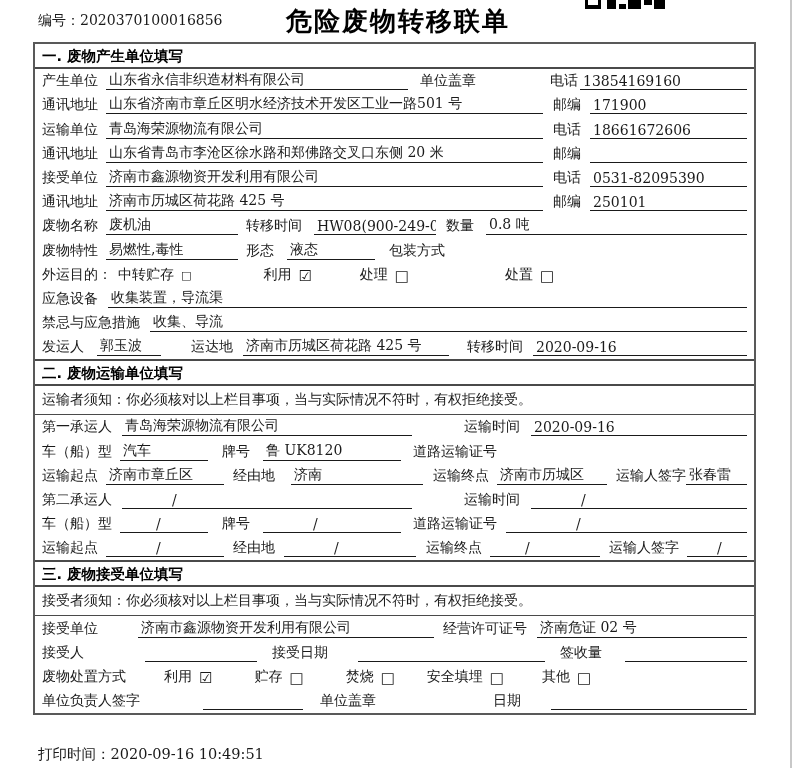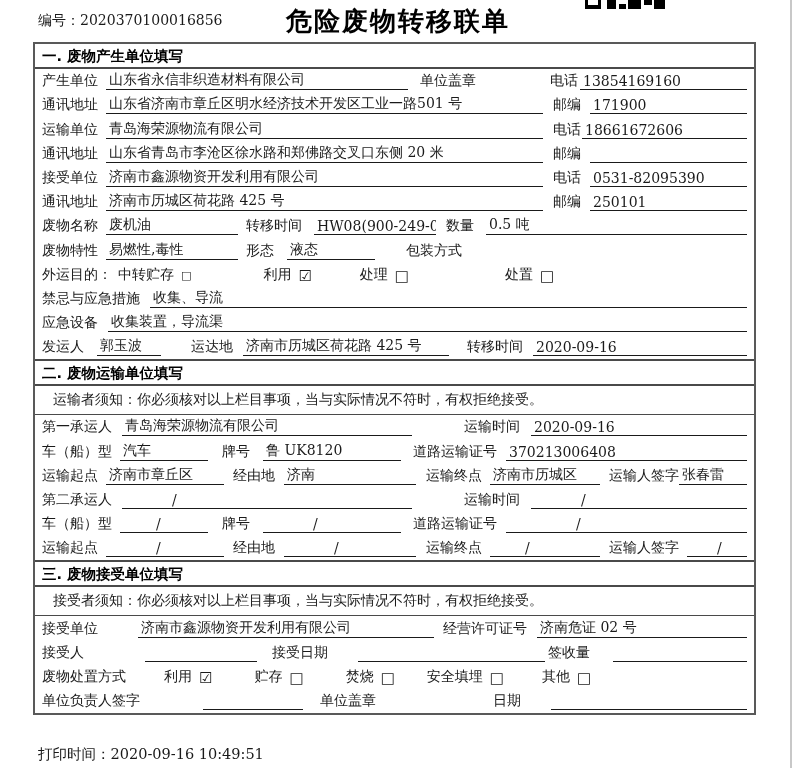--- a/index.html
+++ b/index.html
@@ -21,21 +21,21 @@
     border:2px solid #595959;box-sizing:border-box;background:#fff;
   }
   .sec-head{
     height:25px;line-height:24px;padding-left:7px;box-sizing:border-box;
     font-family:"DejaVu Sans","Liberation Sans",sans-serif;
     font-weight:bold;font-size:14.5px;color:#000;
     border-bottom:2px solid #4a4a4a;
   }
   .sec-head.mid{border-top:2px solid #4a4a4a;height:27px;}
   .notice{
-    height:29px;display:flex;align-items:center;padding-left:18px;box-sizing:border-box;
+    height:29px;display:flex;align-items:center;padding-left:7px;box-sizing:border-box;
     border-bottom:1.5px solid #4a4a4a;white-space:nowrap;
   }
   .r{
     display:flex;align-items:flex-end;height:24.2px;
     padding:0 7px 3px 7px;box-sizing:border-box;white-space:nowrap;
   }
   .lb{white-space:nowrap;flex:0 0 auto;}
   .ul{
     border-bottom:1px solid #1a1a1a;white-space:nowrap;overflow:hidden;
     padding:0 3px;box-sizing:border-box;flex:0 0 auto;
@@ -80,21 +80,21 @@
       <span class="lb">通讯地址</span>
       <span class="ul" style="width:437px;margin-left:8px">山东省济南市章丘区明水经济技术开发区工业一路501 号</span>
       <span class="lb" style="margin-left:10px">邮编</span>
       <span class="ul f" style="margin-left:9px">171900</span>
     </div>
 
     <div class="r">
       <span class="lb">运输单位</span>
       <span class="ul" style="width:437px;margin-left:8px">青岛海荣源物流有限公司</span>
       <span class="lb" style="margin-left:10px">电话</span>
-      <span class="ul f" style="margin-left:1px">18661672606</span>
+      <span class="ul f" style="margin-left:9px">18661672606</span>
     </div>
 
     <div class="r">
       <span class="lb">通讯地址</span>
       <span class="ul" style="width:437px;margin-left:8px">山东省青岛市李沧区徐水路和郑佛路交叉口东侧 20 米</span>
       <span class="lb" style="margin-left:10px">邮编</span>
       <span class="ul f" style="margin-left:9px"></span>
     </div>
 
     <div class="r">
@@ -110,52 +110,52 @@
       <span class="lb" style="margin-left:10px">邮编</span>
       <span class="ul f" style="margin-left:9px">250101</span>
     </div>
 
     <div class="r">
       <span class="lb">废物名称</span>
       <span class="ul" style="width:132px;margin-left:8px">废机油</span>
       <span class="lb" style="margin-left:8px">转移时间</span>
       <span class="ul" style="width:122px;margin-left:12px">HW08(900-249-08)</span>
       <span class="lb" style="margin-left:10px">数量</span>
-      <span class="ul f" style="margin-left:12px">0.5 吨</span>
+      <span class="ul f" style="margin-left:12px">0.8 吨</span>
     </div>
 
     <div class="r">
       <span class="lb">废物特性</span>
       <span class="ul" style="width:132px;margin-left:8px">易燃性,毒性</span>
       <span class="lb" style="margin-left:8px">形态</span>
       <span class="ul" style="width:88px;margin-left:13px">液态</span>
-      <span class="lb" style="margin-left:31px">包装方式</span>
+      <span class="lb" style="margin-left:14px">包装方式</span>
     </div>
 
     <div class="r">
       <span class="lb">外运目的：</span>
       <span class="lb" style="margin-left:6px">中转贮存</span>
       <span class="cbs">□</span>
       <span class="lb" style="margin-left:72px">利用</span>
       <span class="cb">☑</span>
       <span class="lb" style="margin-left:48px">处理</span>
       <span class="cb">□</span>
       <span class="lb" style="margin-left:96px">处置</span>
       <span class="cb">□</span>
     </div>
 
 
     <div class="r">
+      <span class="lb">应急设备</span>
+      <span class="ul f" style="margin-left:10px">收集装置，导流渠</span>
+    </div>
+
+    <div class="r">
       <span class="lb">禁忌与应急措施</span>
       <span class="ul f" style="margin-left:10px">收集、导流</span>
-    </div>
-
-    <div class="r">
-      <span class="lb">应急设备</span>
-      <span class="ul f" style="margin-left:10px">收集装置，导流渠</span>
     </div>
 
     <div class="r">
       <span class="lb">发运人</span>
       <span class="ul" style="width:64px;margin-left:13px">郭玉波</span>
       <span class="lb" style="margin-left:30px">运达地</span>
       <span class="ul" style="width:206px;margin-left:10px">济南市历城区荷花路 425 号</span>
       <span class="lb" style="margin-left:18px">转移时间</span>
       <span class="ul f" style="margin-left:10px">2020-09-16</span>
     </div>
@@ -173,28 +173,27 @@
       <span class="lb" style="margin-left:52px">运输时间</span>
       <span class="ul f" style="margin-left:11px">2020-09-16</span>
     </div>
 
     <div class="r">
       <span class="lb">车（船）型</span>
       <span class="ul" style="width:88px;margin-left:8px">汽车</span>
       <span class="lb" style="margin-left:14px">牌号</span>
       <span class="ul" style="width:138px;margin-left:13px">鲁 UK8120</span>
       <span class="lb" style="margin-left:12px">道路运输证号</span>
-      <span class="ul f" style="margin-left:9px">370213006408</span>
     </div>
 
     <div class="r">
       <span class="lb">运输起点</span>
       <span class="ul" style="width:118px;margin-left:8px">济南市章丘区</span>
       <span class="lb" style="margin-left:9px">经由地</span>
-      <span class="ul" style="width:132px;margin-left:9px">济南</span>
+      <span class="ul" style="width:132px;margin-left:16px">济南</span>
       <span class="lb" style="margin-left:10px">运输终点</span>
       <span class="ul" style="width:110px;margin-left:8px">济南市历城区</span>
       <span class="lb" style="margin-left:9px">运输人签字</span>
       <span class="ul f" style="margin-left:0">张春雷</span>
     </div>
 
     <div class="r">
       <span class="lb">第二承运人</span>
       <span class="ul sl" style="width:290px;margin-left:10px">/</span>
       <span class="lb" style="margin-left:52px">运输时间</span>
@@ -233,21 +232,21 @@
       <span class="ul" style="width:296px;margin-left:40px">济南市鑫源物资开发利用有限公司</span>
       <span class="lb" style="margin-left:9px">经营许可证号</span>
       <span class="ul f" style="margin-left:10px">济南危证 02 号</span>
     </div>
 
     <div class="r">
       <span class="lb">接受人</span>
       <span class="ul" style="width:112px;margin-left:61px"></span>
       <span class="lb" style="margin-left:15px">接受日期</span>
       <span class="ul" style="width:187px;margin-left:30px"></span>
-      <span class="lb" style="margin-left:3px">签收量</span>
+      <span class="lb" style="margin-left:15px">签收量</span>
       <span class="ul f" style="margin-left:23px"></span>
     </div>
 
     <div class="r">
       <span class="lb">废物处置方式</span>
       <span class="lb" style="margin-left:38px">利用</span>
       <span class="cb">☑</span>
       <span class="lb" style="margin-left:42px">贮存</span>
       <span class="cb">□</span>
       <span class="lb" style="margin-left:42px">焚烧</span>

